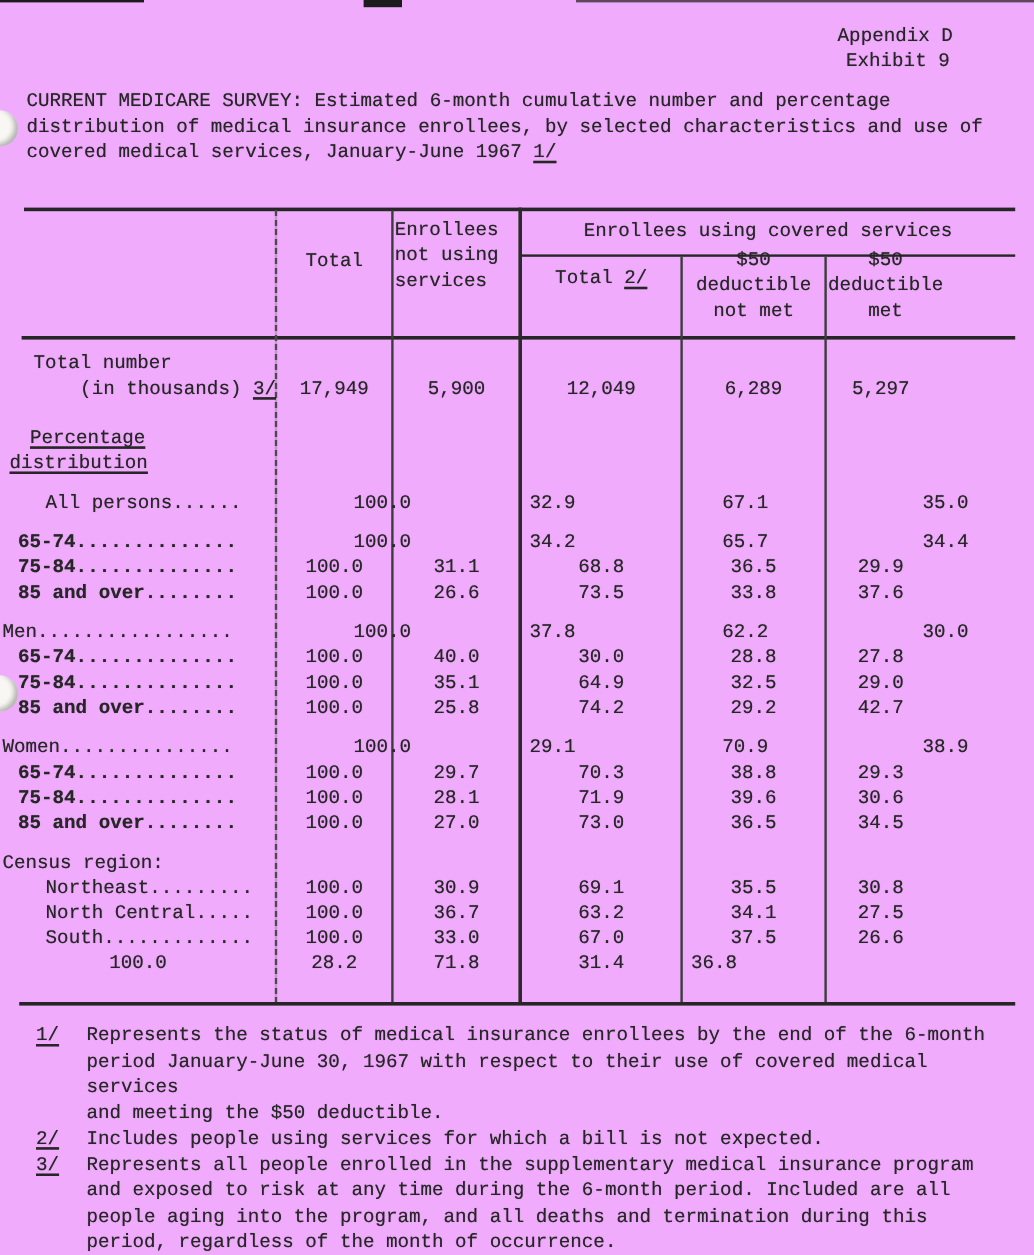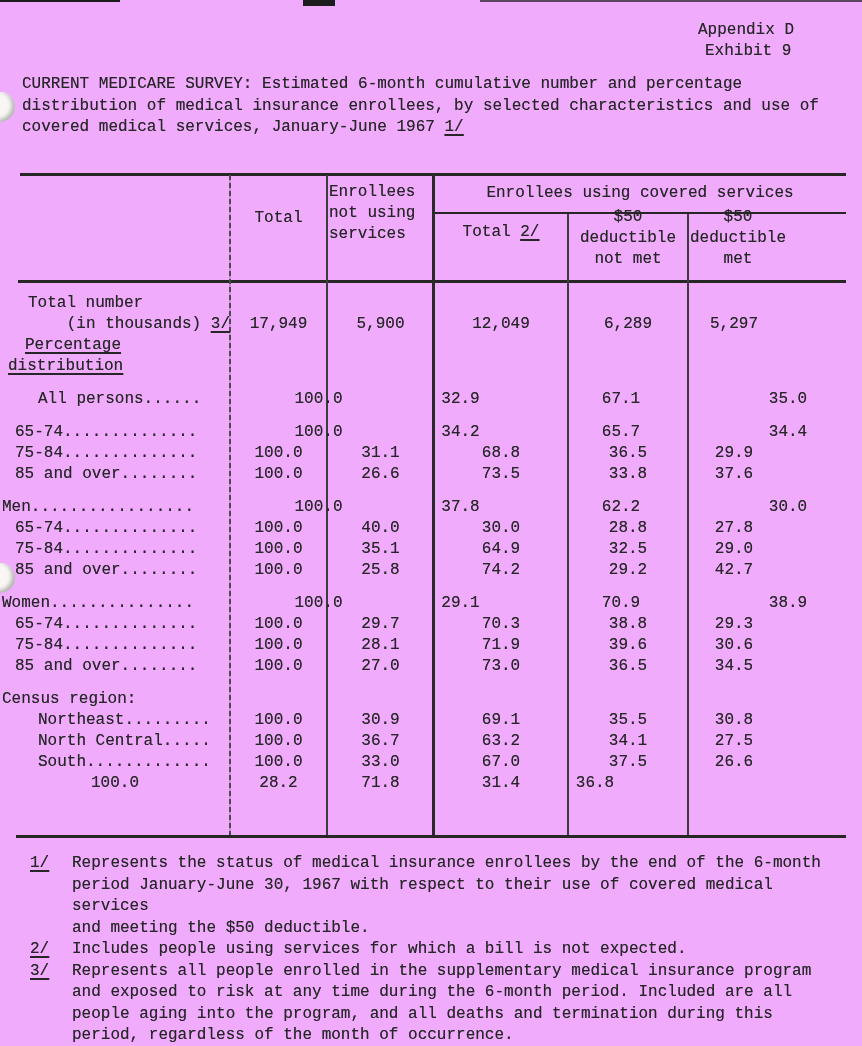--- a/index.html
+++ b/index.html
@@ -50,28 +50,28 @@
   .h-total2{left:434px;top:49px;width:134px;text-align:center;}
   .h-dednotmet{left:568px;top:34px;width:120px;text-align:center;}
   .h-dedmet{left:688px;top:34px;width:158px;padding-right:58px;box-sizing:border-box;text-align:center;}
 
   .tbody{position:absolute;left:0;top:110px;width:846px;}
   .trow{display:grid;grid-template-columns:230px 97px 107px 134px 120px 158px;line-height:21px;}
   .trow .val{text-align:center;}
   .trow .val.c5{padding-right:66px;box-sizing:border-box;}
   .trow.gap{margin-top:12px;gap:40px;}
   .i0 .label{padding-left:2px;}
-  .i1 .label{padding-left:15px;}
+  .i1 .label{padding-left:15px;font-weight:bold;}
   .i2 .label{padding-left:38px;}
 
   .tn-row{margin-top:10px;}
   .tn-label{padding-left:28px;}
   .tn-line2{padding-left:14px;text-align:right;}
   .tn-row .val{align-self:end;text-align:center;}
-  .sec-row{}
+  .sec-row{margin-top:20px;}
   .sec-line1{padding-left:25px;}
   .sec-line2{padding-left:8px;}
 
   
   .footnotes{position:absolute;left:0;top:853px;width:850px;}
   .footnote{position:relative;padding-left:72px;line-height:21.5px;}
   .fn-marker{position:absolute;left:30px;top:0;}
 </style>
 </head>
 <body>

